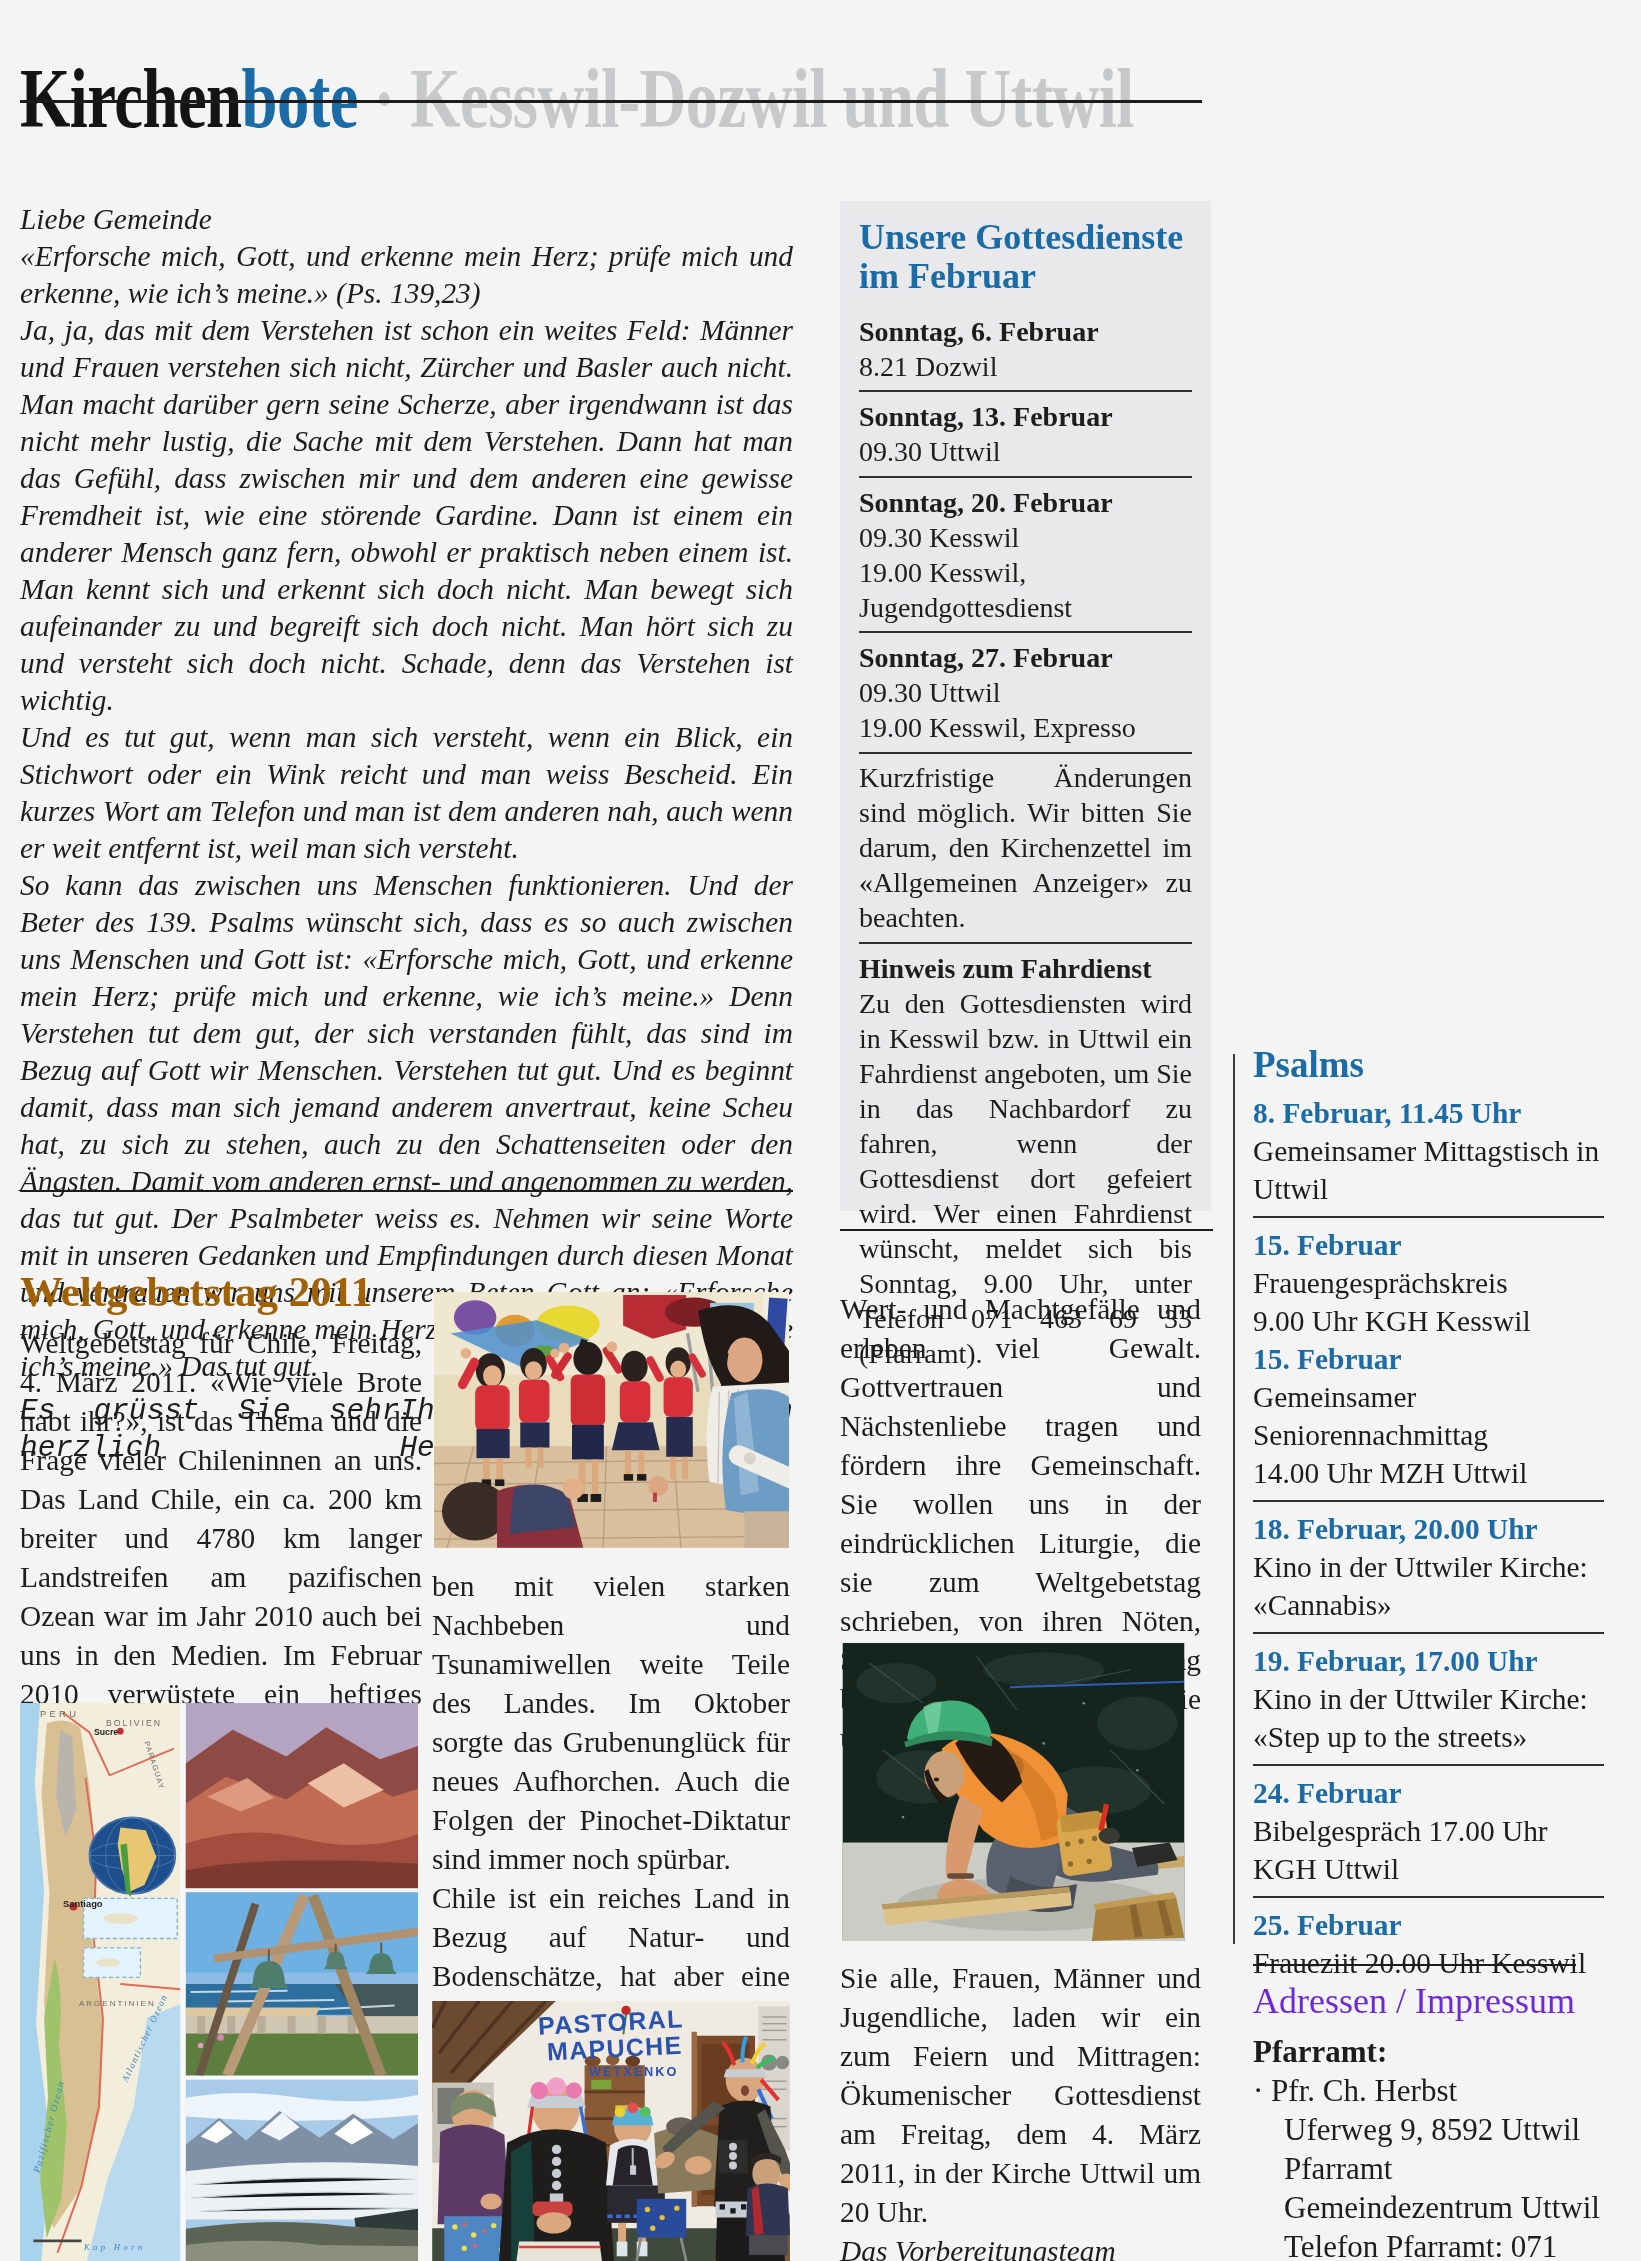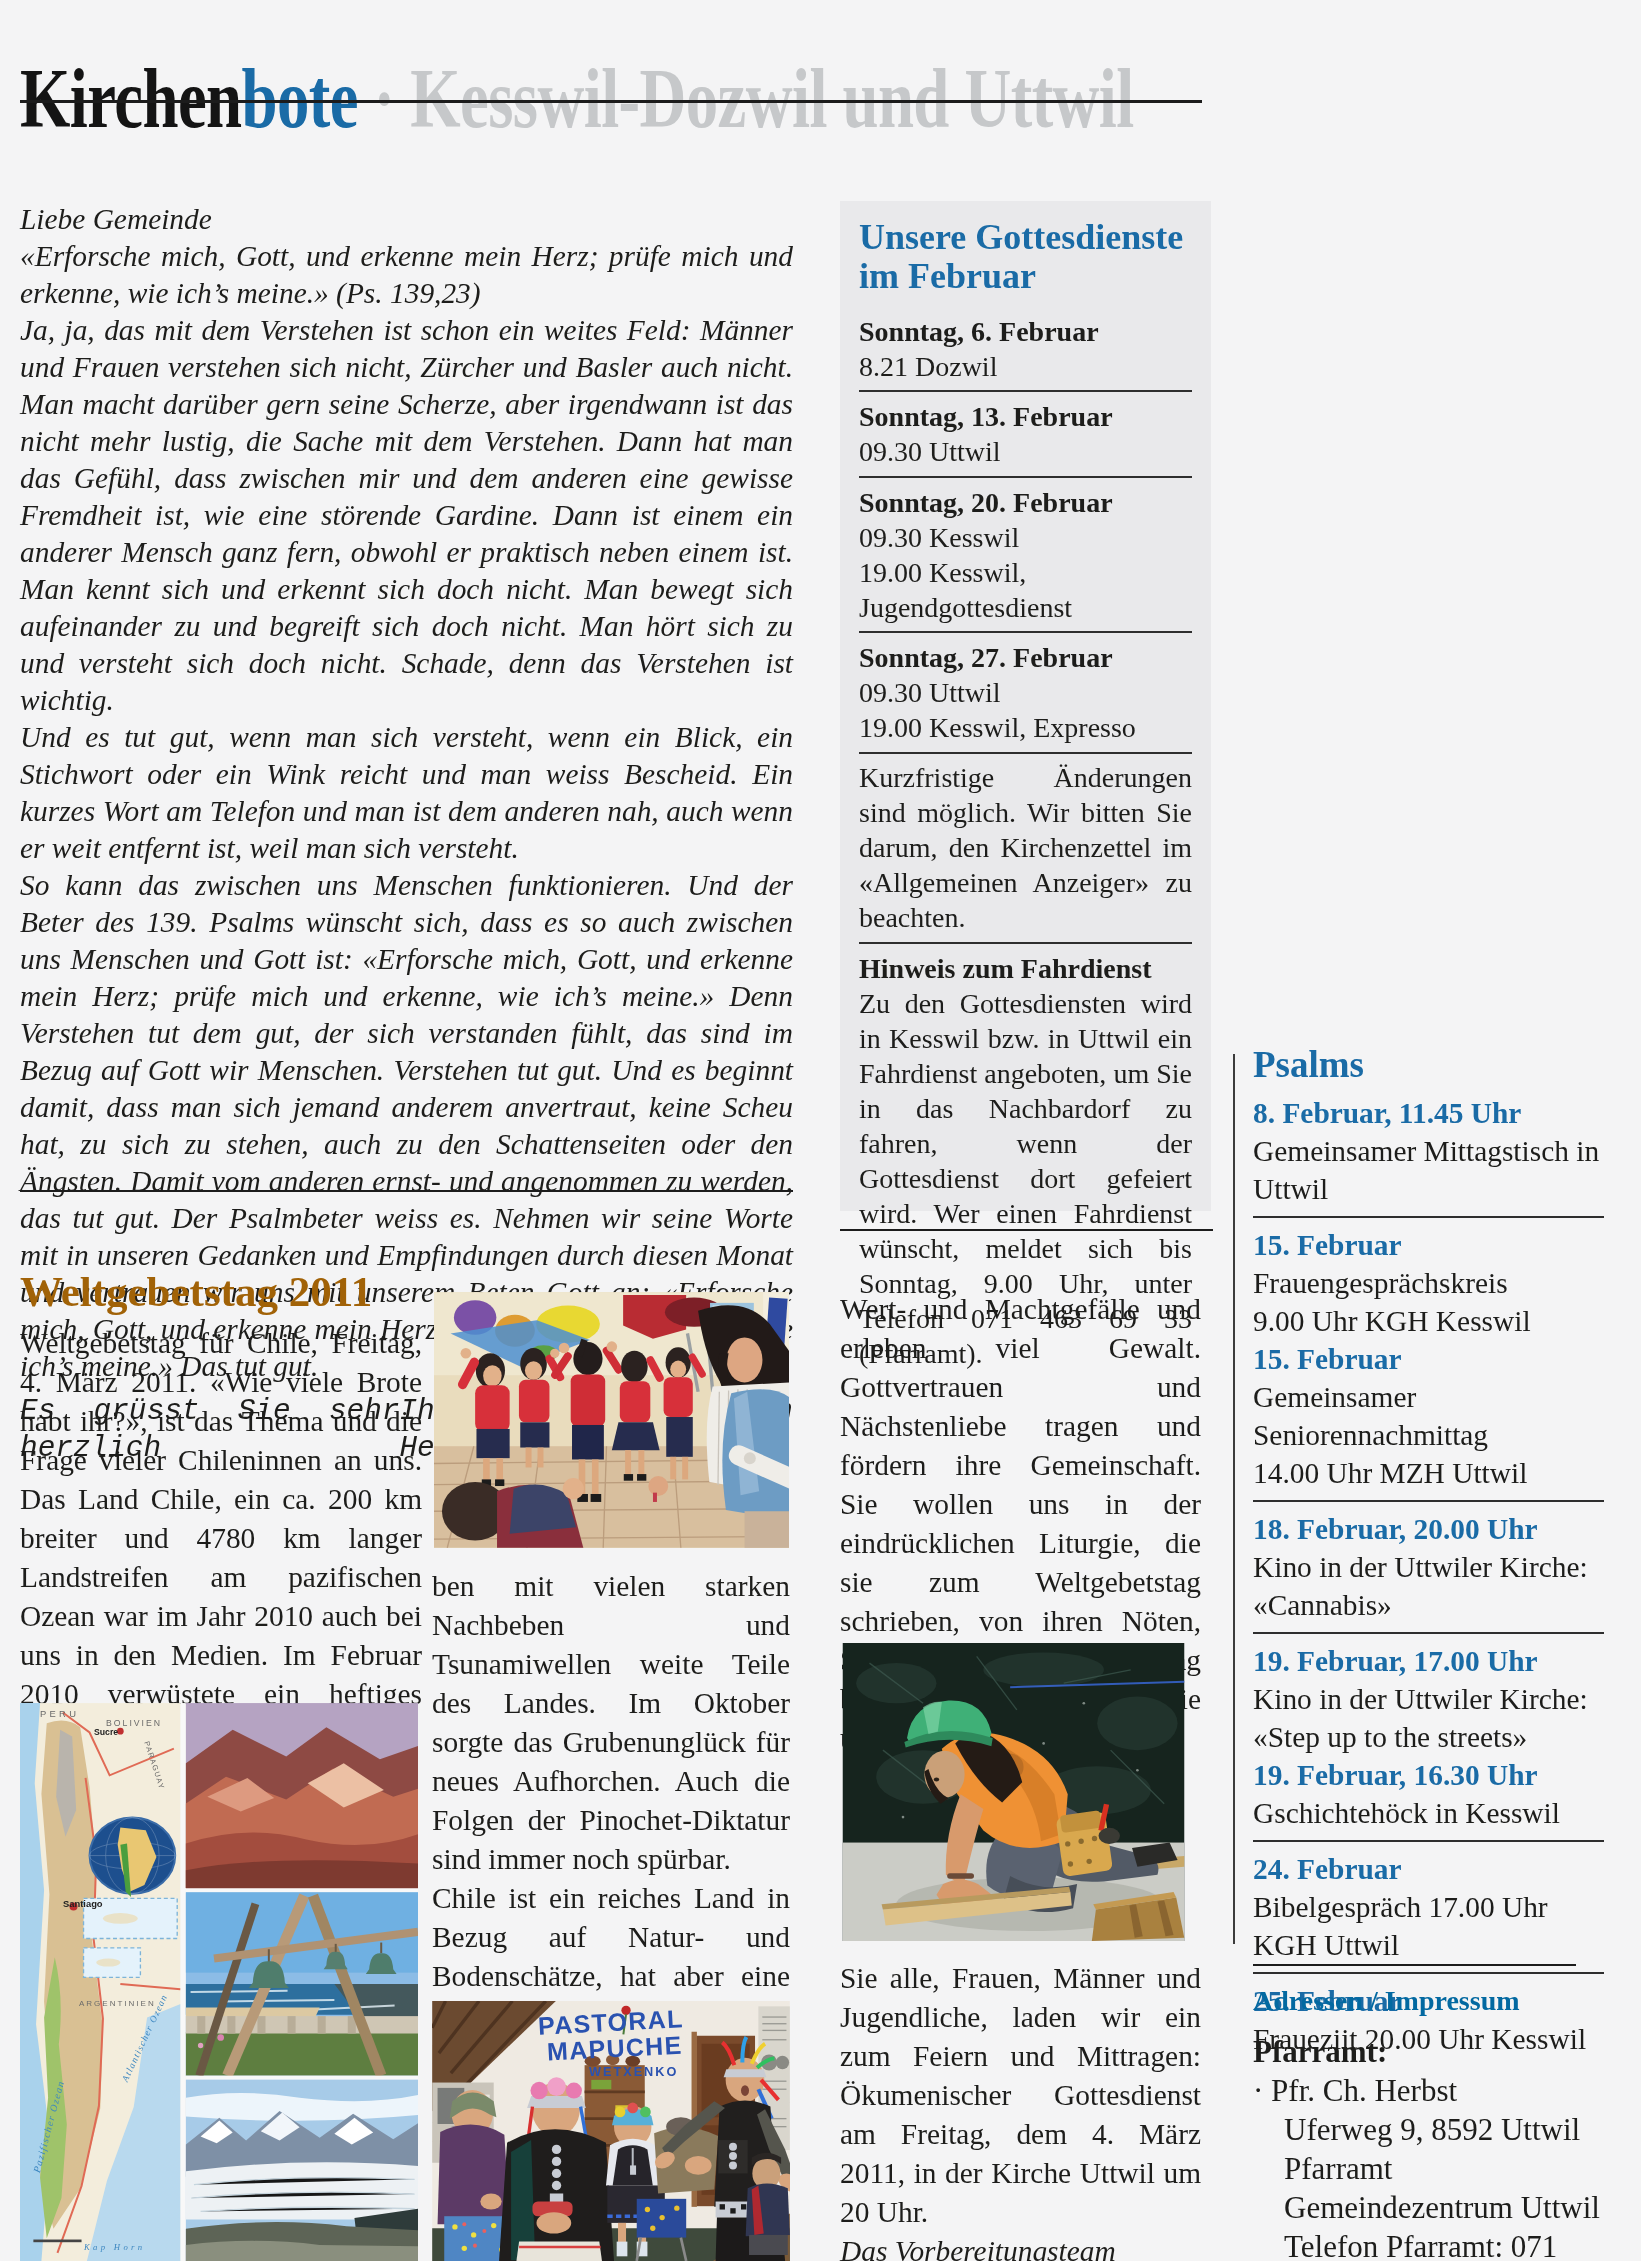--- a/index.html
+++ b/index.html
@@ -49,21 +49,21 @@
   .wgt-title{left:20px;top:1270px;color:#a16207;font-size:43px;font-weight:700;line-height:1;}
   .wcol{font-size:29.4px;line-height:39px;text-align:justify;}
   .wcol p{margin:0;}
   .w1{left:20px;top:1324px;width:402px;}
   .w2{left:432px;top:1567px;width:358px;}
   .w3a{left:840px;top:1290px;width:361px;}
   .w3b{left:840px;top:1959px;width:361px;}
   .wital{font-style:italic;text-align:left;}
   
   .impressum{left:1253px;top:1981px;width:351px;font-size:31px;line-height:39px;}
-  .impressum h2{margin:0 0 10.7px 0;color:#0369a1;font-size:28px;font-weight:700;line-height:40px;}
+  .impressum h2{margin:0 0 10.7px 0;color:#6d28d9;font-size:36px;font-weight:400;line-height:40px;}
   .imp-bold{font-weight:700;}
   .imp-indent{padding-left:31px;}
   
   .photo{display:block;}
   .imgbox{overflow:hidden;}
   .ovl{position:absolute;white-space:nowrap;}
   .map-label{color:#6a6a6a;font-family:"Liberation Sans","DejaVu Sans",sans-serif;}
   .map-blue{color:#3d87c0;font-style:italic;font-family:"Liberation Serif",serif;}
   .map-bold{color:#222;font-weight:700;font-family:"Liberation Sans",sans-serif;}
   .wall-text{color:#2a52b0;font-weight:700;font-family:"Liberation Sans","DejaVu Sans",sans-serif;}
@@ -144,24 +144,20 @@
   <div>
     <div class="t-date">18. Februar, 20.00 Uhr</div>
     <div>Kino in der Uttwiler Kirche:</div>
     <div>«Cannabis»</div>
   </div>
   <hr class="t-sep">
   <div>
     <div class="t-date">19. Februar, 17.00 Uhr</div>
     <div>Kino in der Uttwiler Kirche:</div>
     <div>«Step up to the streets»</div>
-  </div>
-  <div>
-    <div class="t-date">19. Februar, 16.30 Uhr</div>
-    <div>Gschichtehöck in Kesswil</div>
   </div>
   <hr class="t-sep">
   <div>
     <div class="t-date">24. Februar</div>
     <div>Bibelgespräch 17.00 Uhr KGH Uttwil</div>
   </div>
   <hr class="t-sep">
   <div>
     <div class="t-date">25. Februar</div>
     <div>Fraueziit 20.00 Uhr Kesswil</div>

